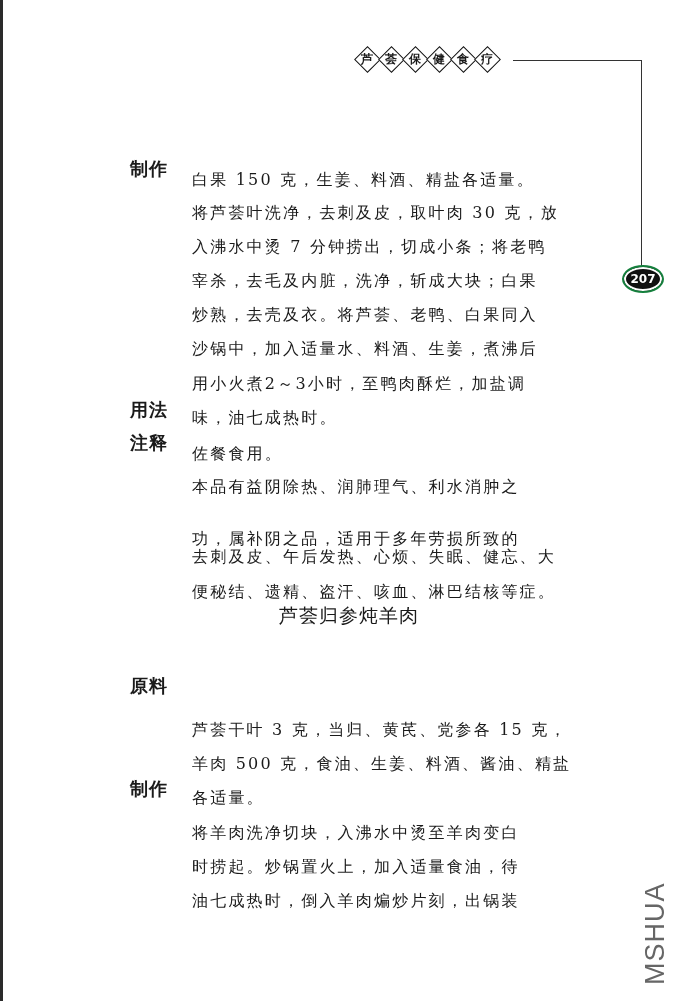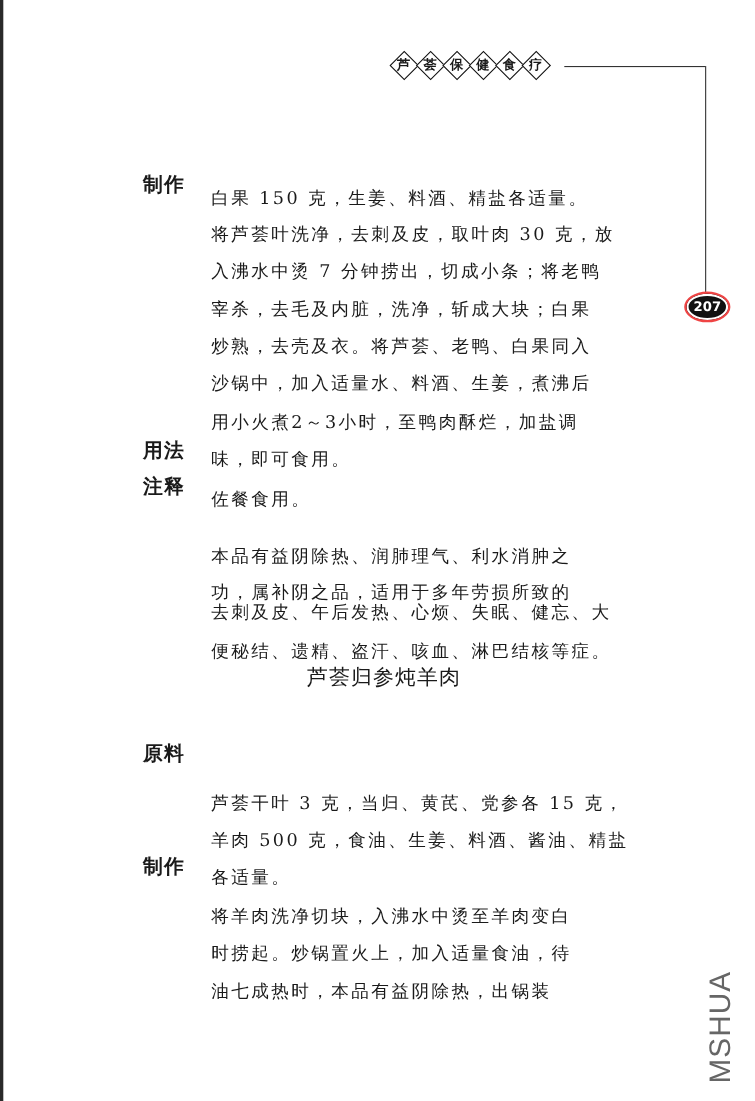--- a/index.html
+++ b/index.html
@@ -16,21 +16,21 @@
     border: 1px solid #111; transform: rotate(45deg); background: #fff;
   }
   .diamond-char {
     position: absolute; left: 0; top: 4px; width: 24px; text-align: center;
     font-size: 12px; line-height: 19px; font-family: "DejaVu Sans", sans-serif; font-weight: bold;
   }
   .rule-h { position: absolute; left: 513px; top: 60px; width: 128px; height: 1px; background: #333; }
   .rule-v { position: absolute; left: 641px; top: 60px; width: 1px; height: 207px; background: #333; }
   .page-num {
     position: absolute; left: 622px; top: 265px; width: 38px; height: 24px;
-    border-radius: 50%; background: #111; color: #fff; border: 2px solid #ef4444;
+    border-radius: 50%; background: #111; color: #fff; border: 2px solid #15803d;
     box-shadow: inset 0 0 0 2px #fff, inset 0 0 0 3px #111;
     font-size: 12px; font-weight: bold; text-align: center; line-height: 24px;
     font-family: "DejaVu Sans", sans-serif;
   }
   .body-text { position: absolute; left: 0; top: 0; width: 686px; }
   .line {
     position: absolute; left: 192px; font-size: 16px; letter-spacing: 2.2px;
     white-space: nowrap; line-height: 24px; margin-top: 44px;
   }
   .label {
@@ -85,37 +85,37 @@
 <div class="body-text">
   <div class="line" style="top:124px">白果 150 克，生姜、料酒、精盐各适量。</div>
 
   <div class="label" style="top:157px">制作</div>
   <div class="line" style="top:157px">将芦荟叶洗净，去刺及皮，取叶肉 30 克，放</div>
   <div class="line" style="top:191px">入沸水中烫 7 分钟捞出，切成小条；将老鸭</div>
   <div class="line" style="top:225px">宰杀，去毛及内脏，洗净，斩成大块；白果</div>
   <div class="line" style="top:259px">炒熟，去壳及衣。将芦荟、老鸭、白果同入</div>
   <div class="line" style="top:293px">沙锅中，加入适量水、料酒、生姜，煮沸后</div>
   <div class="line" style="top:328px">用小火煮2～3小时，至鸭肉酥烂，加盐调</div>
-  <div class="line" style="top:362px">味，即可食用。</div>
+  <div class="line" style="top:362px">味，油七成热时。</div>
 
   <div class="label" style="top:398px">用法</div>
   <div class="line" style="top:398px">佐餐食用。</div>
 
   <div class="label" style="top:431px">注释</div>
-  <div class="line" style="top:450px">本品有益阴除热、润肺理气、利水消肿之</div>
+  <div class="line" style="top:431px">本品有益阴除热、润肺理气、利水消肿之</div>
   <div class="line" style="top:483px">功，属补阴之品，适用于多年劳损所致的</div>
   <div class="line" style="top:501px">去刺及皮、午后发热、心烦、失眠、健忘、大</div>
   <div class="line" style="top:536px">便秘结、遗精、盗汗、咳血、淋巴结核等症。</div>
 
   <div class="recipe-title">芦荟归参炖羊肉</div>
 
   <div class="label" style="top:674px">原料</div>
   <div class="line" style="top:674px">芦荟干叶 3 克，当归、黄芪、党参各 15 克，</div>
   <div class="line" style="top:708px">羊肉 500 克，食油、生姜、料酒、酱油、精盐</div>
   <div class="line" style="top:742px">各适量。</div>
 
   <div class="label" style="top:777px">制作</div>
   <div class="line" style="top:777px">将羊肉洗净切块，入沸水中烫至羊肉变白</div>
   <div class="line" style="top:811px">时捞起。炒锅置火上，加入适量食油，待</div>
-  <div class="line" style="top:845px">油七成热时，本品有益阴除热，出锅装</div>
+  <div class="line" style="top:845px">油七成热时，倒入羊肉煸炒片刻，出锅装</div>
 </div>
 
 <div class="watermark">MSHUA</div>
 
 </body></html>

